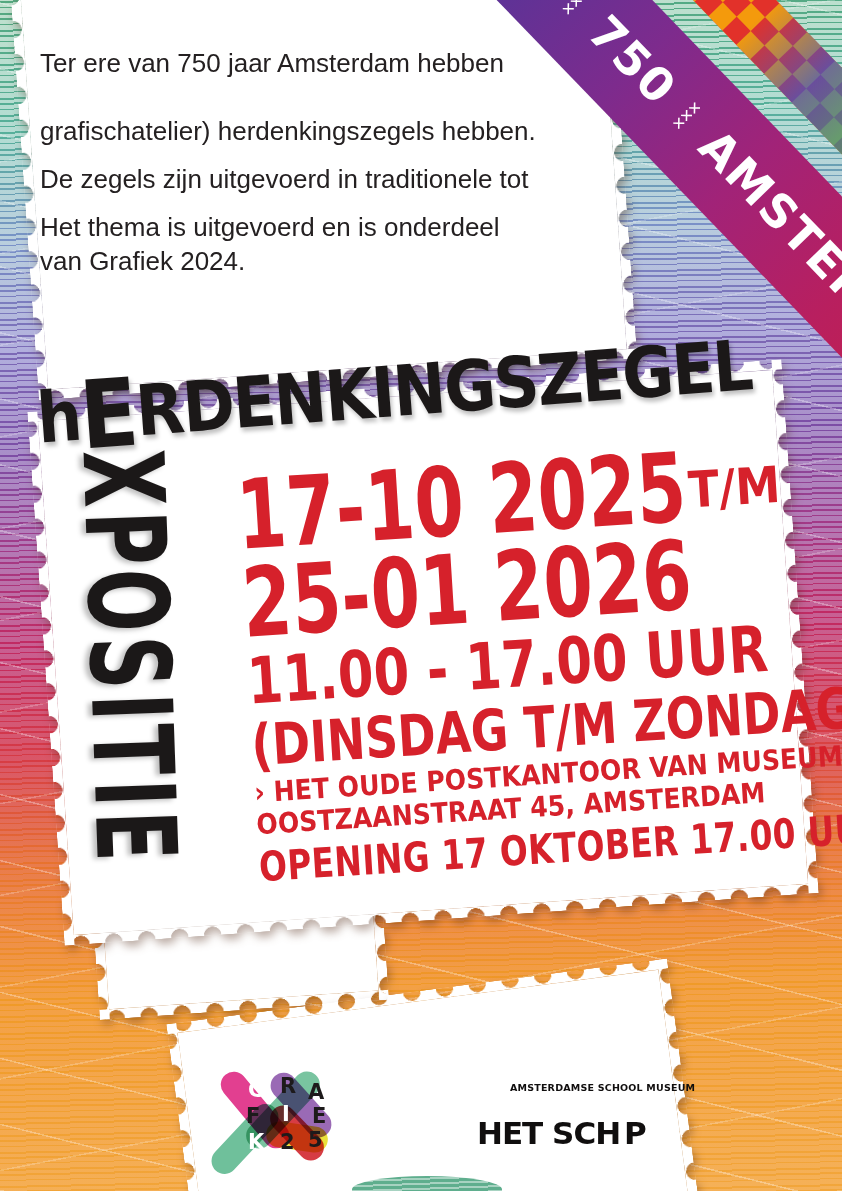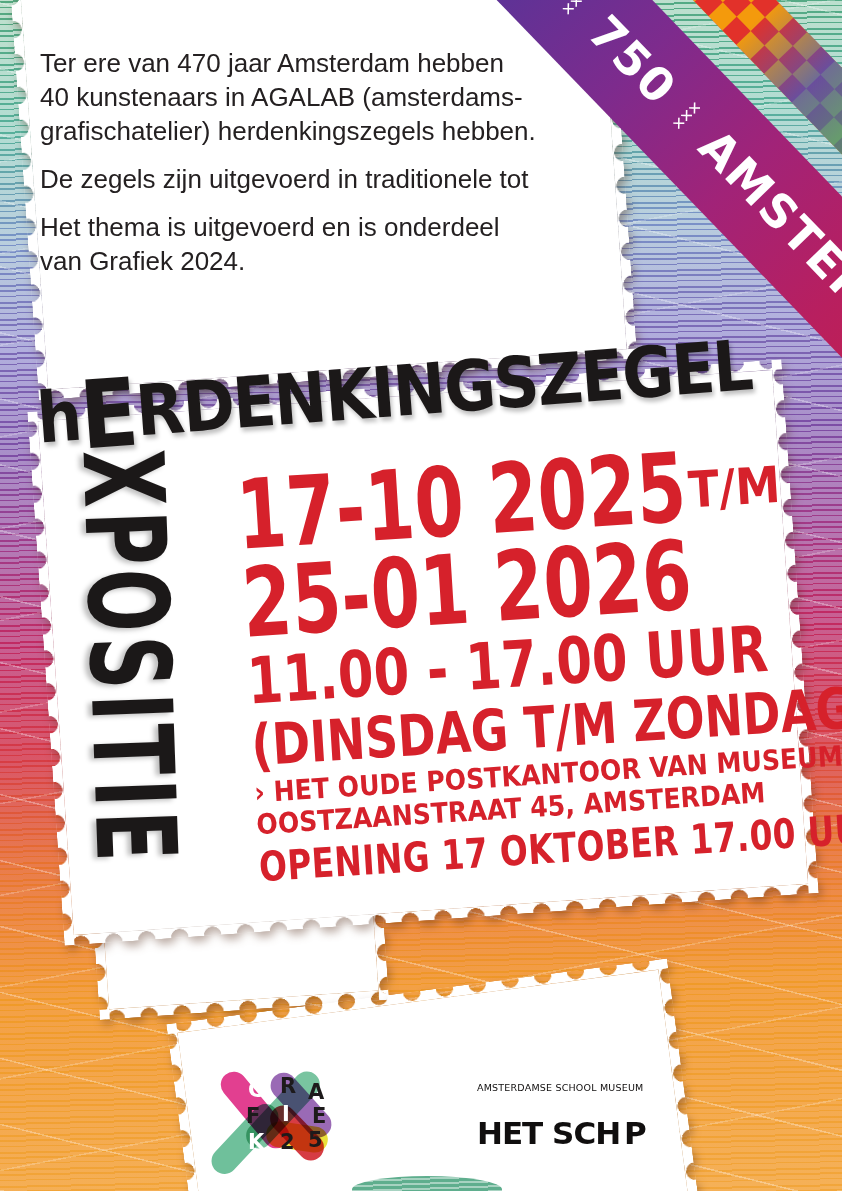--- a/index.html
+++ b/index.html
@@ -116,21 +116,21 @@
   .g6{left:12px;top:60px;}.g7{left:44px;top:60px;} .g8{left:72px;top:58px;}
   .agalab{position:absolute;left:338px;top:1092px;width:124px;height:42px;
     display:flex;align-items:center;justify-content:center;color:#161616;
     font-size:25px;letter-spacing:1px;white-space:nowrap;}
   .mk{position:absolute;background:#1a1a1a;}
   .mkh1{left:-2px;top:20px;width:11px;height:2px;} .mkh2{right:-2px;top:20px;width:11px;height:2px;}
   .mkv1{left:14px;top:-7px;width:2px;height:10px;} .mkv2{left:14px;bottom:-7px;width:2px;height:10px;}
   .mkv3{right:14px;top:-7px;width:2px;height:10px;}.mkv4{right:14px;bottom:-7px;width:2px;height:10px;}
   .hetschip{position:absolute;left:477px;top:1082px;width:160px;color:#100e0e;
     font-family:"DejaVu Sans",sans-serif;}
-  .hs-super{font-size:9.5px;font-weight:normal;letter-spacing:.2px;white-space:nowrap;}
+  .hs-super{font-size:9.5px;font-weight:bold;letter-spacing:.2px;white-space:nowrap;margin-left:33px;}
   .hs-name{display:flex;align-items:flex-end;font-size:31px;font-weight:bold;line-height:26px;
     letter-spacing:-1px;white-space:nowrap;margin-top:1px;}
   .spire{display:inline-block;width:10px;height:52px;margin:0 2px;
     background:linear-gradient(180deg,#e8703a 0%,#cf4a22 100%);
     clip-path:polygon(50% 0%,68% 58%,100% 100%,0% 100%,32% 58%);}
 
   
   .sliver{position:absolute;left:352px;top:1176px;width:150px;height:16px;z-index:6;
     border-radius:60% 60% 0 0/100% 100% 0 0;background:#5fae8e;
     background-image:repeating-linear-gradient(-2deg,rgba(255,255,255,.45) 0 2px,transparent 2px 5px);}
@@ -163,22 +163,22 @@
   </div>
 
   <div class="sh z5">
     <div class="stamp stamp-main perf"></div>
   </div>
 
   <div class="sliver"></div>
 
   <div class="intro">
     <p>
-      <span>Ter ere van 470 jaar Amsterdam hebben</span><br>
-      <span>40 kunstenaars in AGALAB (amsterdams-</span><br>
+      <span>Ter ere van 750 jaar Amsterdam hebben</span><br>
+      <br>
       <span>grafischatelier) herdenkingszegels hebben.</span>
     </p>
     <p>
       <span>De zegels zijn uitgevoerd in traditionele tot</span><br>
     </p>
     <p>
       <span>Het thema is uitgevoerd en is onderdeel</span><br>
       <span>van Grafiek 2024.</span>
     </p>
   </div>

